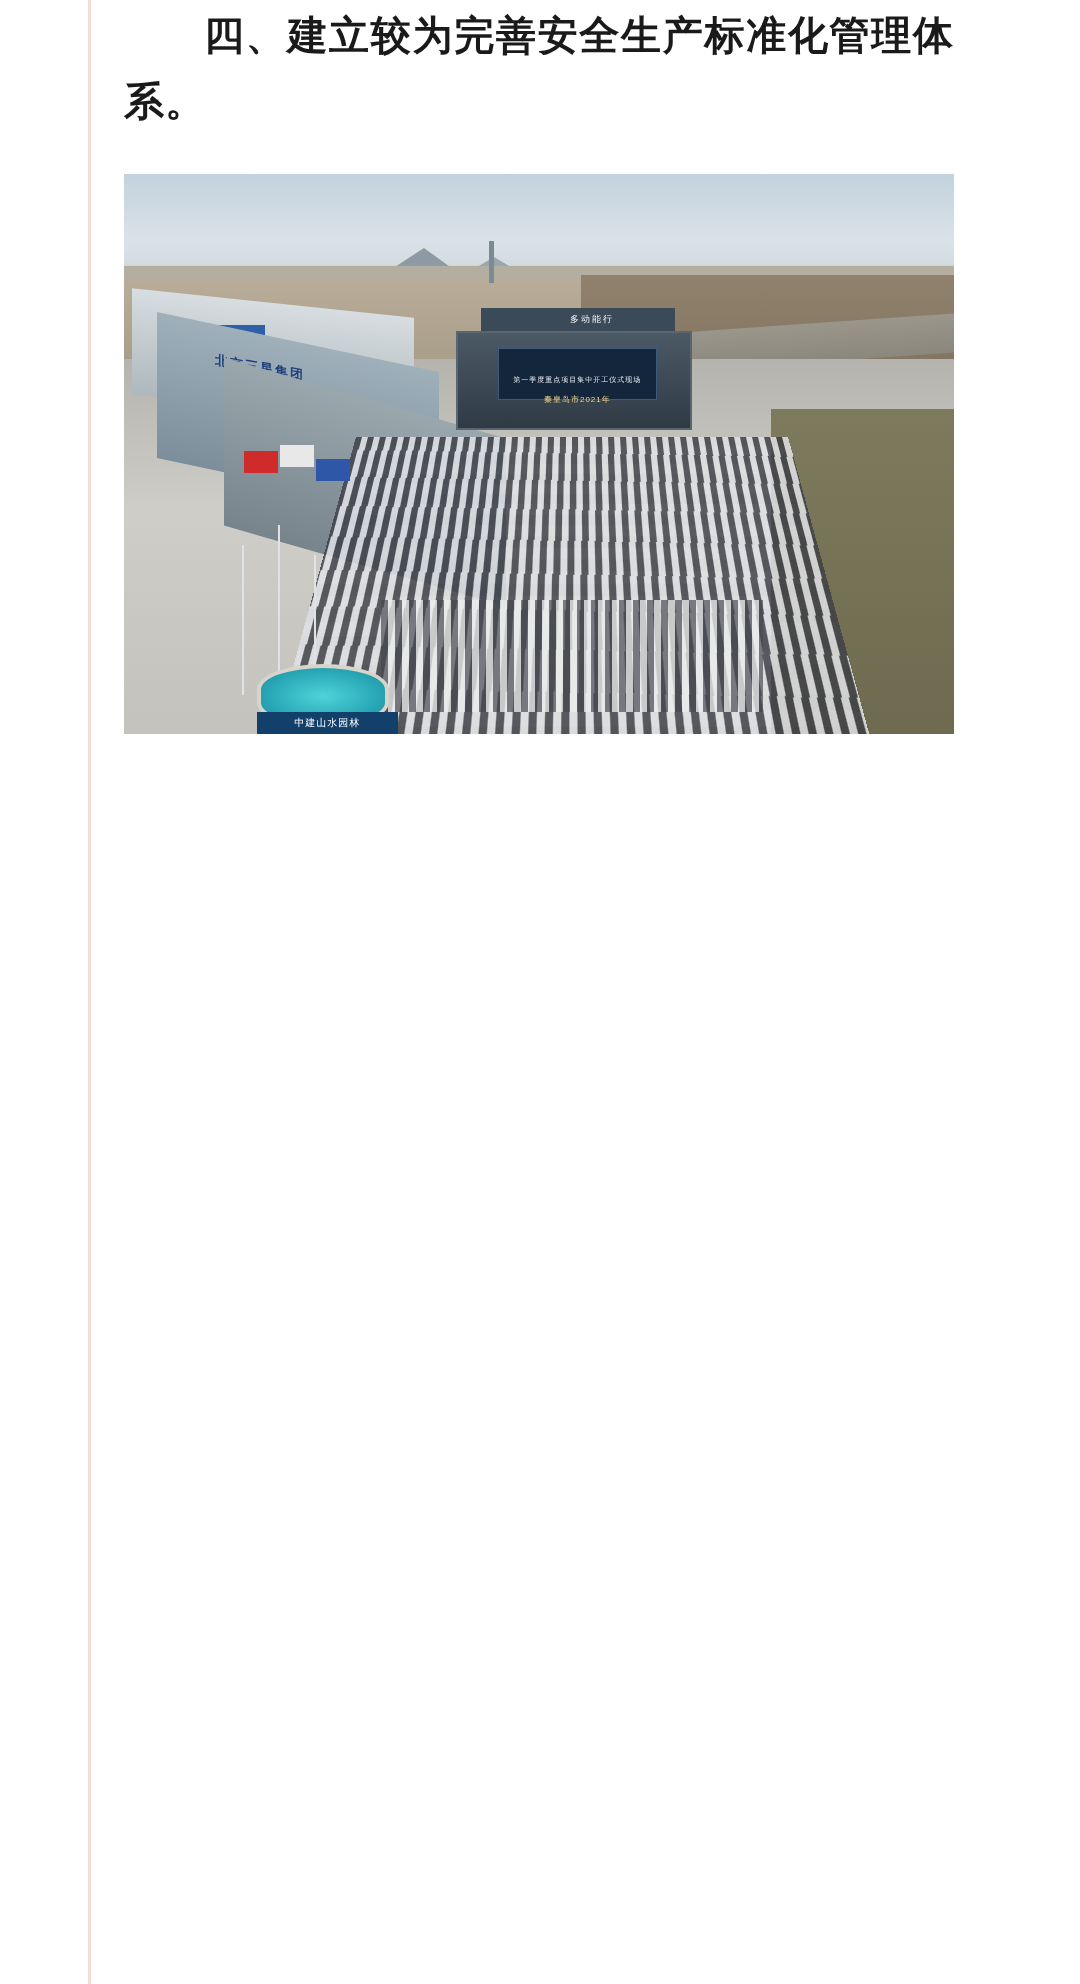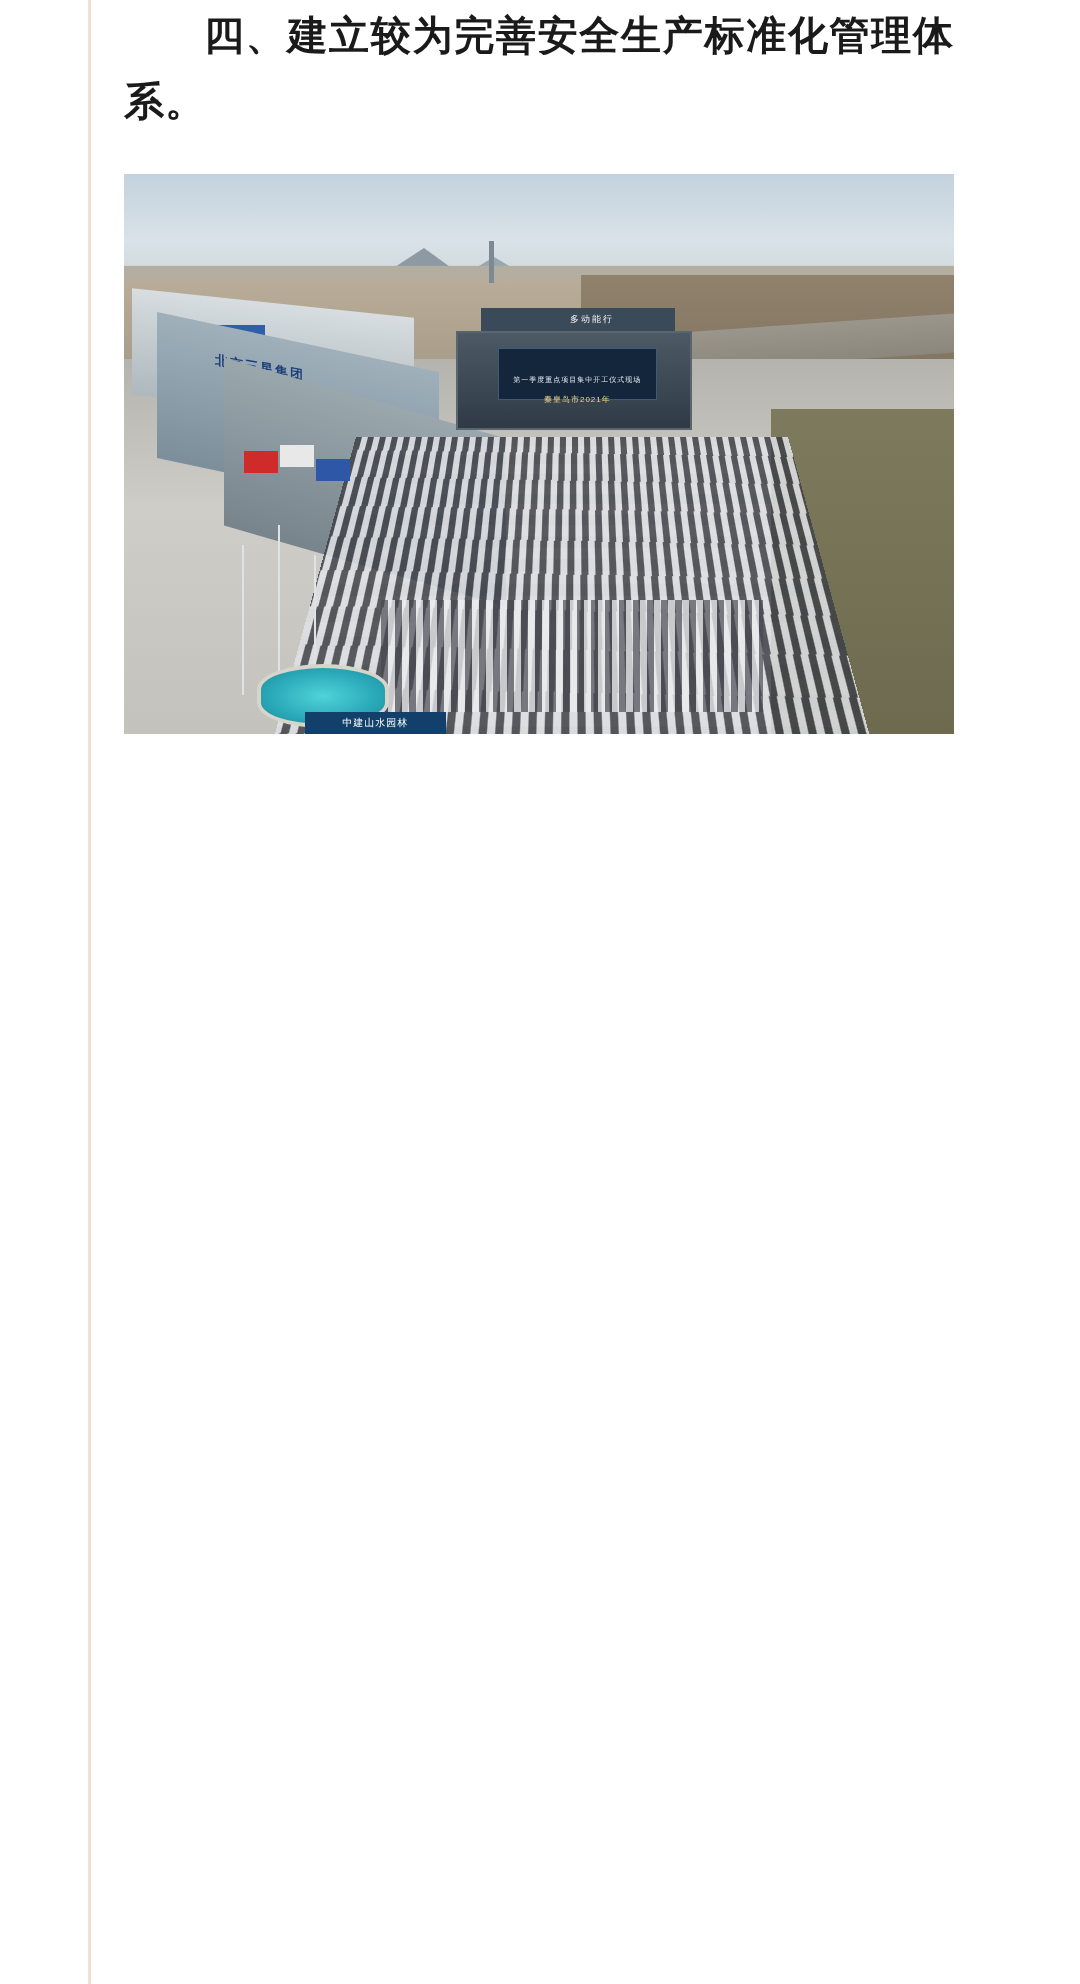--- a/index.html
+++ b/index.html
@@ -186,21 +186,21 @@
     transform: skewY(10deg);
     font-family: "DejaVu Sans", sans-serif;
   }
   .sign-blue {
     position: absolute; left: 5%; top: 27%; width: 12%; height: 3%;
     background: #2f5fa8;
   }
   .bottom-sign {
     position: absolute; left: 16%; bottom: 0; width: 17%; height: 4%;
     background: #12406b; color: #fff; font-size: 10px;
-    display: flex; align-items: center; justify-content: center; letter-spacing: 1px; margin-left: 48px;
+    display: flex; align-items: center; justify-content: center; letter-spacing: 1px;
   }
 </style>
 </head>
 <body>
 
 <div class="page">
   <div class="left-band"></div>
   <div class="left-rule"></div>
 
   <div class="content">

